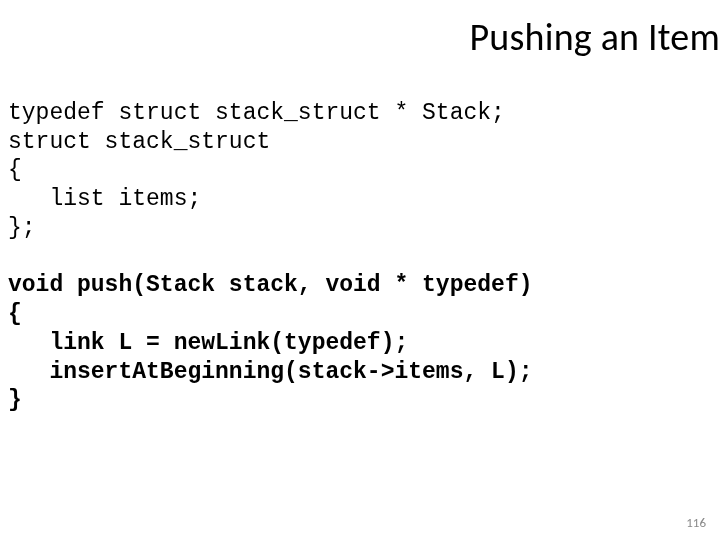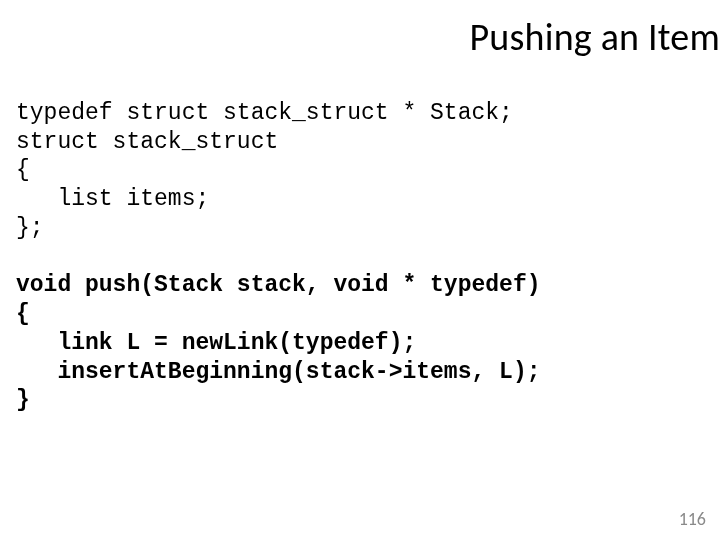--- a/index.html
+++ b/index.html
@@ -24,31 +24,31 @@
     font-weight: 400;
     padding-top: 14px;
     padding-bottom: 10px;
     letter-spacing: 0.2px;
   }
   .code {
     font-family: "Courier New", Courier, monospace;
     font-size: 23px;
     line-height: 1.25;
     white-space: pre;
-    padding-left: 16px;
+    padding-left: 8px;
     padding-right: 24px;
   }
   .bold {
     font-weight: 700;
   }
   .pagenum {
     position: absolute;
     right: 14px;
     bottom: 10px;
-    font-size: 18px;
+    font-size: 13px;
     color: #8a8a8a;
     font-family: Calibri, Arial, sans-serif;
   }
 </style>
 </head>
 <body>
 
 <div class="slide">
 
   <div class="title">Pushing an Item</div>

